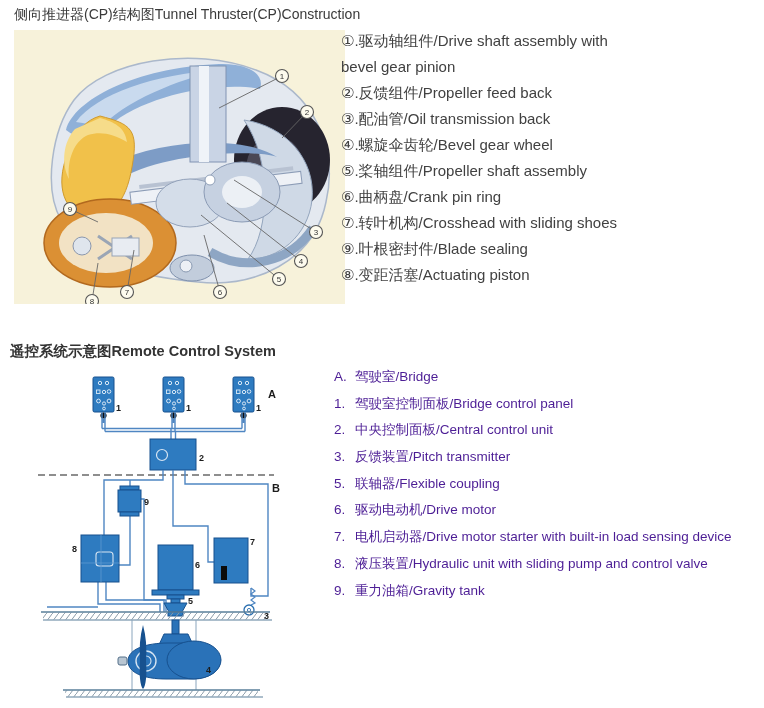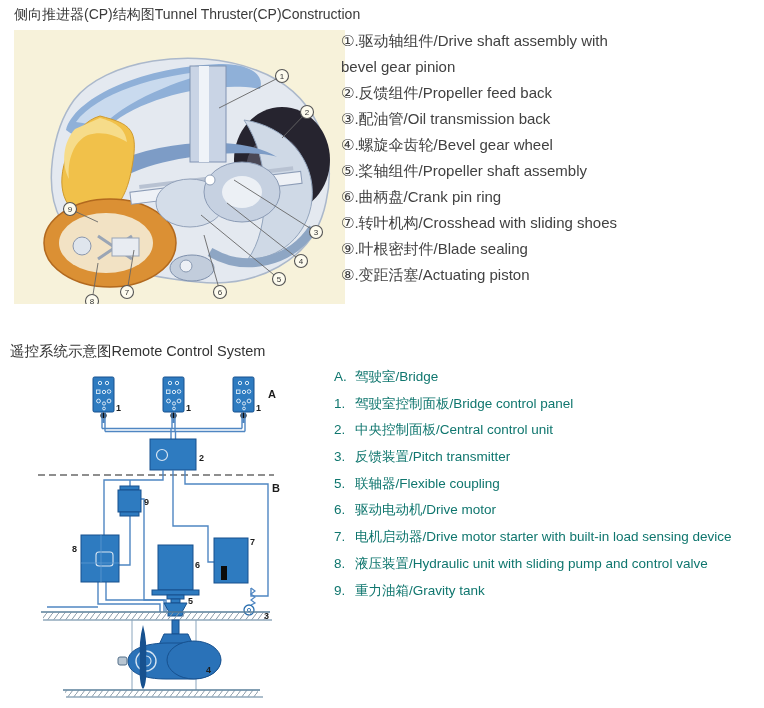--- a/index.html
+++ b/index.html
@@ -1,25 +1,25 @@
 <!DOCTYPE html>
 <html><head>
 <meta charset="utf-8">
 <style>
   html,body{margin:0;padding:0;background:#ffffff;}
   #page{position:relative;width:764px;height:708px;background:#ffffff;overflow:hidden;
         font-family:"Liberation Sans","DejaVu Sans",sans-serif;color:#3f3f3f;}
   .abs{position:absolute;}
   .title1{left:14px;top:6px;font-size:14px;color:#3a3a3a;white-space:nowrap;}
   .title1 .en{}
-  .title2{left:10px;top:342px;font-size:14.5px;font-weight:400;color:#333;white-space:nowrap;}
+  .title2{left:10px;top:342px;font-size:14.5px;font-weight:700;color:#333;white-space:nowrap;}
   .legend1{left:341px;top:28px;width:420px;}
   .legend1 .row{height:26px;line-height:26px;font-size:15px;white-space:nowrap;color:#414141;}
   .legend2{left:334px;top:364px;width:428px;}
-  .legend2 .row{height:26.7px;line-height:26.7px;font-size:13.5px;white-space:nowrap;color:#0f766e;}
+  .legend2 .row{height:26.7px;line-height:26.7px;font-size:13.5px;white-space:nowrap;color:#4c1d95;}
   .legend2 .key{display:inline-block;width:21px;}
   svg{display:block;}
   text{font-family:"Liberation Sans","DejaVu Sans",sans-serif;}
 </style>
 </head>
 <body>
 
 <div id="page">
 
   <div class="abs title1">

